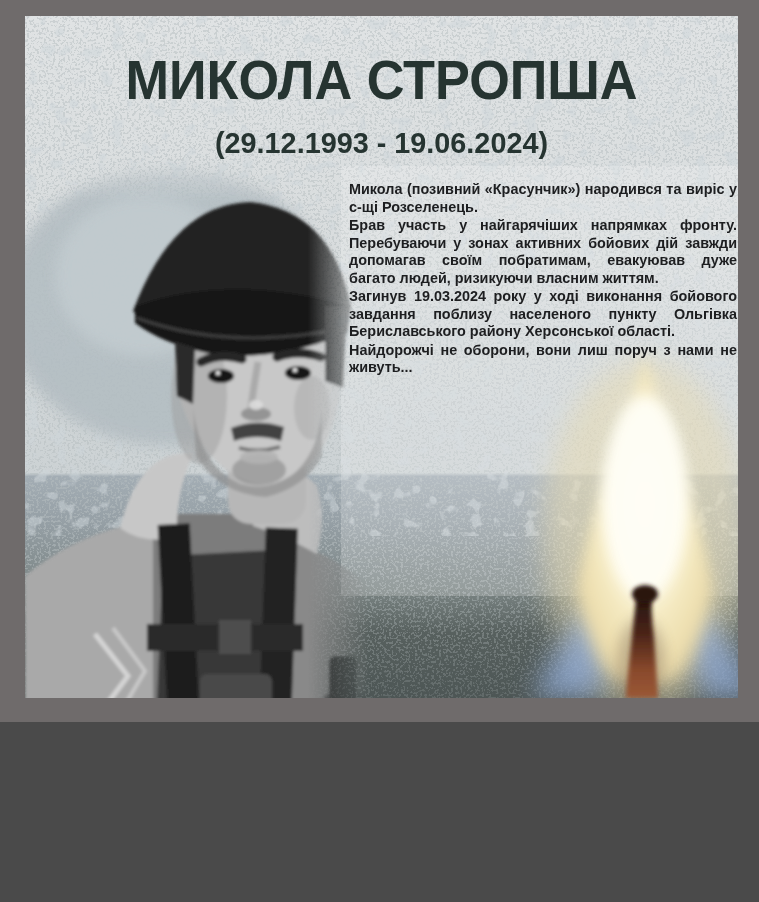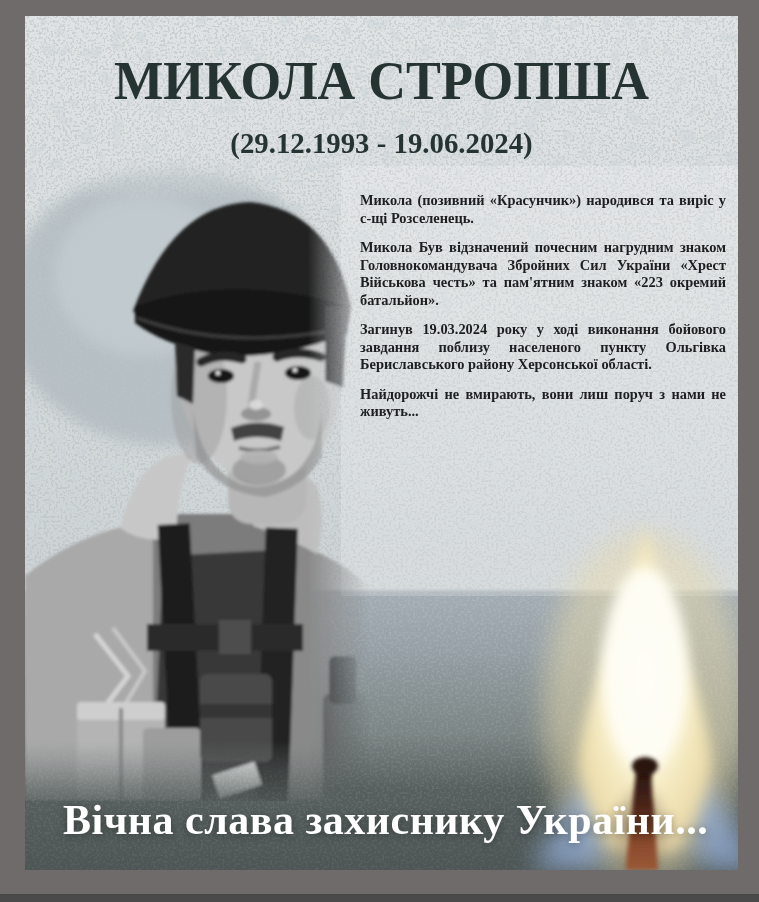--- a/index.html
+++ b/index.html
@@ -1,20 +1,20 @@
 <!DOCTYPE html>
 <html style="--frame: #6f6b6b; --background-top: #e0e3e4; --background-mid: #ccd2d4; --background-step: #a3adb4; --background-bottom: #4d5655; --tribute-band: #57605e; --title-text: #263431; --body-text: #1d1e20; --tribute-text: #ffffff; --flame-outer: #eadcae; --flame-core: #fffdf0; --flame-glow-blue: #92abd3; --wick-brown: #7c4630;"><head>
 <meta charset="utf-8">
 <style>
   html,body{margin:0;padding:0;background:#4a4a4a;}
   .poster{
     position:relative;
-    width:759px;height:894px;
+    width:759px;height:722px;
     background:var(--frame,#6f6b6b);
-    font-family:Liberation Serif, serif;
+    font-family:Liberation Sans, sans-serif;
     overflow:hidden;
   }
   .inner{
     position:absolute;left:25px;top:16px;right:21px;bottom:24px;
     overflow:hidden;
     background:linear-gradient(180deg,
       var(--background-top,#e0e3e4) 0%,
       #d8dcdd 35%,
       var(--background-mid,#ccd2d4) 67%,
       var(--background-step,#a3adb4) 67.5%,
@@ -45,21 +45,21 @@
     font-size:30px;font-weight:700;
     color:var(--title-text,#2a3734);
     transform:scaleX(0.96);
   }
   .bio{
     position:absolute;left:323px;top:164px;width:390px;z-index:6;
     color:var(--body-text,#1d1e20);
     font-size:14.4px;line-height:17.55px;font-weight:700;
     text-align:justify;
   }
-  .bio p{margin:12px;}
+  .bio p{margin:1px;}
   .tribute{
     position:absolute;left:38px;top:780px;width:680px;z-index:7;
     color:var(--tribute-text,#ffffff);
     font-size:42px;font-weight:700;letter-spacing:0.5px;
     text-shadow:0 2px 8px rgba(0,0,0,0.35);
     white-space:nowrap;
   }
 </style>
 </head>
 <body>
@@ -224,20 +224,20 @@
       <ellipse cx="167" cy="160" rx="42" ry="102" fill="#fffef6" opacity="0.95" filter="url(#blurMid)"></ellipse>
       <ellipse cx="163" cy="325" rx="24" ry="45" fill="#5a4334" opacity="0.3" filter="url(#blurMid)"></ellipse>
       <path d="M159,252 Q154,300 149,345 L148,360 L180,360 L176,300 Q172,270 175,252 Z" fill="url(#wickGrad)" filter="url(#blurSm)"></path>
       <ellipse cx="167" cy="256" rx="13" ry="9" fill="#2a180f" filter="url(#blurSm)"></ellipse>
     </svg>
 
     <div class="memorial-name">МИКОЛА СТРОПША</div>
     <div class="life-dates">(29.12.1993 - 19.06.2024)</div>
     <div class="bio">
         <p>Микола (позивний «Красунчик») народився та виріс у с-щі Розселенець.</p>
-        <p>Микола Був відзначений почесним нагрудним знаком Головнокомандувача Збройних Сил України «Хрест Військова честь» та пам'ятним знаком «223 окремий батальйон».</p>
+        <p>Брав участь у найгарячіших напрямках фронту. Перебуваючи у зонах активних бойових дій завжди допомагав своїм побратимам, евакуював дуже багато людей, ризикуючи власним життям.</p>
         <p>Загинув 19.03.2024 року у ході виконання бойового завдання поблизу населеного пункту Ольгівка Берислав­ського району Херсонської області.</p>
-        <p>Найдорожчі не вмирають, вони лиш поруч з нами не живуть...</p>
+        <p>Найдорожчі не оборони, вони лиш поруч з нами не живуть...</p>
       </div>
     <div class="tribute">Вічна слава захиснику України...</div>
 
   </div>
 </div>
 
 </body></html>

